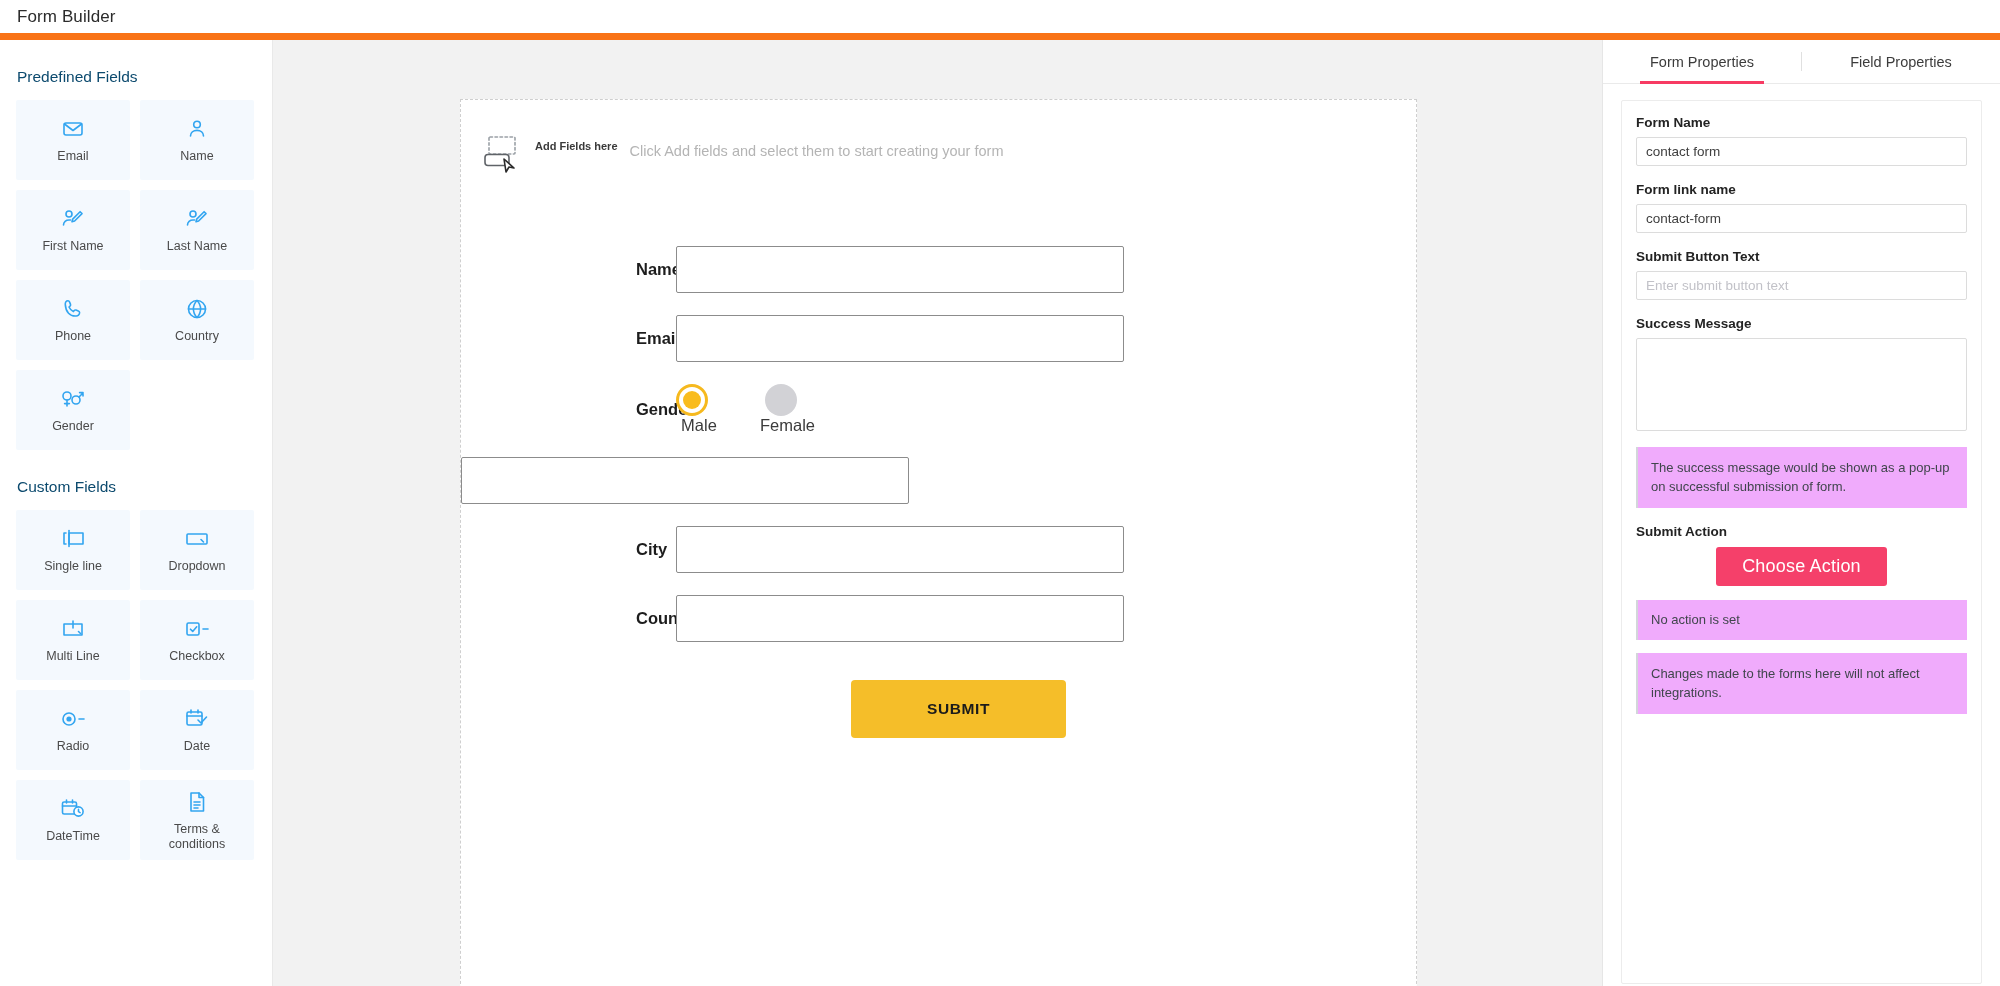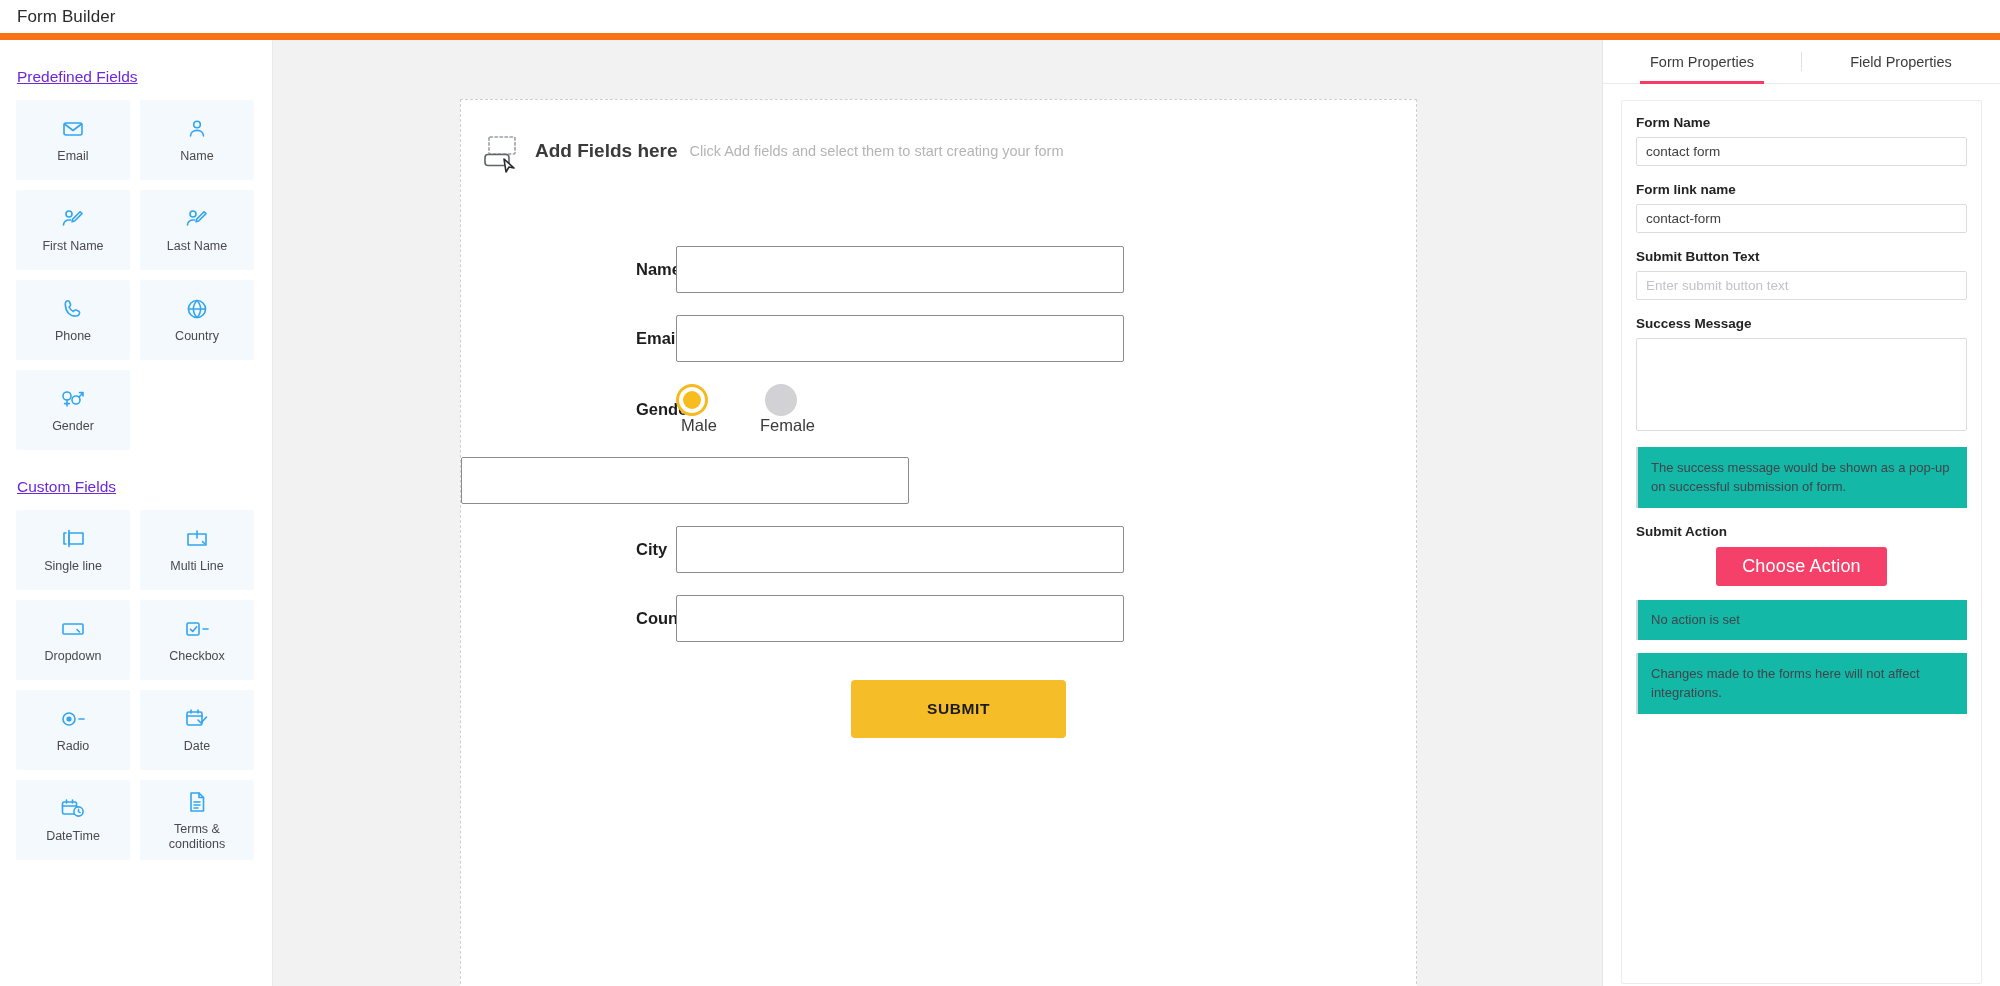--- a/index.html
+++ b/index.html
@@ -41,24 +41,23 @@
     width: 273px;
     flex: 0 0 273px;
     background: #ffffff;
     border-right: 1px solid #e9e9e9;
     padding: 0 16px;
     overflow: hidden;
     position: relative;
   }
   .section-title {
     font-size: 15.5px;
-    color: #6d28d9;
+    color: #0c4a6e;
     margin: 28px 0 14px 0;
     padding-left: 1px;
-    text-decoration: underline;
   }
   .field-grid {
     display: flex;
     flex-wrap: wrap;
     gap: 10px 10px;
   }
   .field-tile {
     width: 114px;
     height: 80px;
     background: #f4f9fe;
@@ -108,21 +107,21 @@
     align-items: flex-start;
     padding: 32px 0 0 22px;
   }
   #dropzone-header .dz-icon {
     width: 42px;
     height: 40px;
     flex: 0 0 42px;
     margin-top: 2px;
   }
   #dropzone-header .dz-strong {
-    font-size: 19px;
+    font-size: 11px;
     font-weight: bold;
     color: #3a3a3a;
     margin: 8px 0 0 10px;
     white-space: nowrap;
   }
   #dropzone-header .dz-hint {
     font-size: 14.5px;
     color: #b4b4b4;
     margin: 9px 0 0 12px;
     line-height: 21px;
@@ -299,21 +298,21 @@
     font-family: "Liberation Sans", sans-serif;
     font-size: 13.5px;
     color: #404040;
     padding: 8px 9px;
     outline: none;
     resize: none;
     background: #fff;
     margin-bottom: 12px;
   }
   .info-box {
-    background: #14b8a6;
+    background: #f0abfc;
     border-left: 2px solid #d3d6da;
     padding: 11px 13px 12px 13px;
     font-size: 13px;
     line-height: 19px;
     color: #40454c;
     margin-bottom: 16px;
   }
   .info-box.tight { padding: 10px 13px 11px 13px; margin-bottom: 13px; }
   #choose-action-wrap {
     display: flex;
@@ -432,37 +431,37 @@
             <rect x="9" y="5" width="14" height="11"></rect>
               <path d="M9 2.5v16"></path>
             <path d="M6 5H4v11h2"></path>
           </svg>
         </span>
         <span class="tile-label">Single line</span>
       </div>
 
       <div class="field-tile">
         <span class="tile-icon">
+          <svg width="26" height="20" viewBox="0 0 26 20" fill="none" stroke="#32a5f0" stroke-width="1.6" stroke-linecap="round" stroke-linejoin="round">
+            <rect x="3" y="5" width="20" height="10" rx="1"></rect>
+            <path d="M17 10.5l2.5 2.5"></path>
+          </svg>
+        </span>
+        <span class="tile-label">Dropdown</span>
+      </div>
+
+      <div class="field-tile">
+        <span class="tile-icon">
           <svg width="26" height="22" viewBox="0 0 26 22" fill="none" stroke="#32a5f0" stroke-width="1.6" stroke-linecap="round" stroke-linejoin="round">
             <rect x="4" y="6" width="18" height="11"></rect>
               <path d="M13 3v7"></path>
             <path d="M18.5 13.5l2 2"></path>
           </svg>
         </span>
         <span class="tile-label">Multi Line</span>
-      </div>
-
-      <div class="field-tile">
-        <span class="tile-icon">
-          <svg width="26" height="20" viewBox="0 0 26 20" fill="none" stroke="#32a5f0" stroke-width="1.6" stroke-linecap="round" stroke-linejoin="round">
-            <rect x="3" y="5" width="20" height="10" rx="1"></rect>
-            <path d="M17 10.5l2.5 2.5"></path>
-          </svg>
-        </span>
-        <span class="tile-label">Dropdown</span>
       </div>
 
       <div class="field-tile">
         <span class="tile-icon">
           <svg width="28" height="20" viewBox="0 0 28 20" fill="none" stroke="#32a5f0" stroke-width="1.6" stroke-linecap="round" stroke-linejoin="round">
             <rect x="4" y="4" width="12" height="12" rx="1.5"></rect>
             <path d="M7.5 10.2l2.2 2.2 4-4.6"></path>
               <path d="M20 10h5"></path>
           </svg>
         </span>

